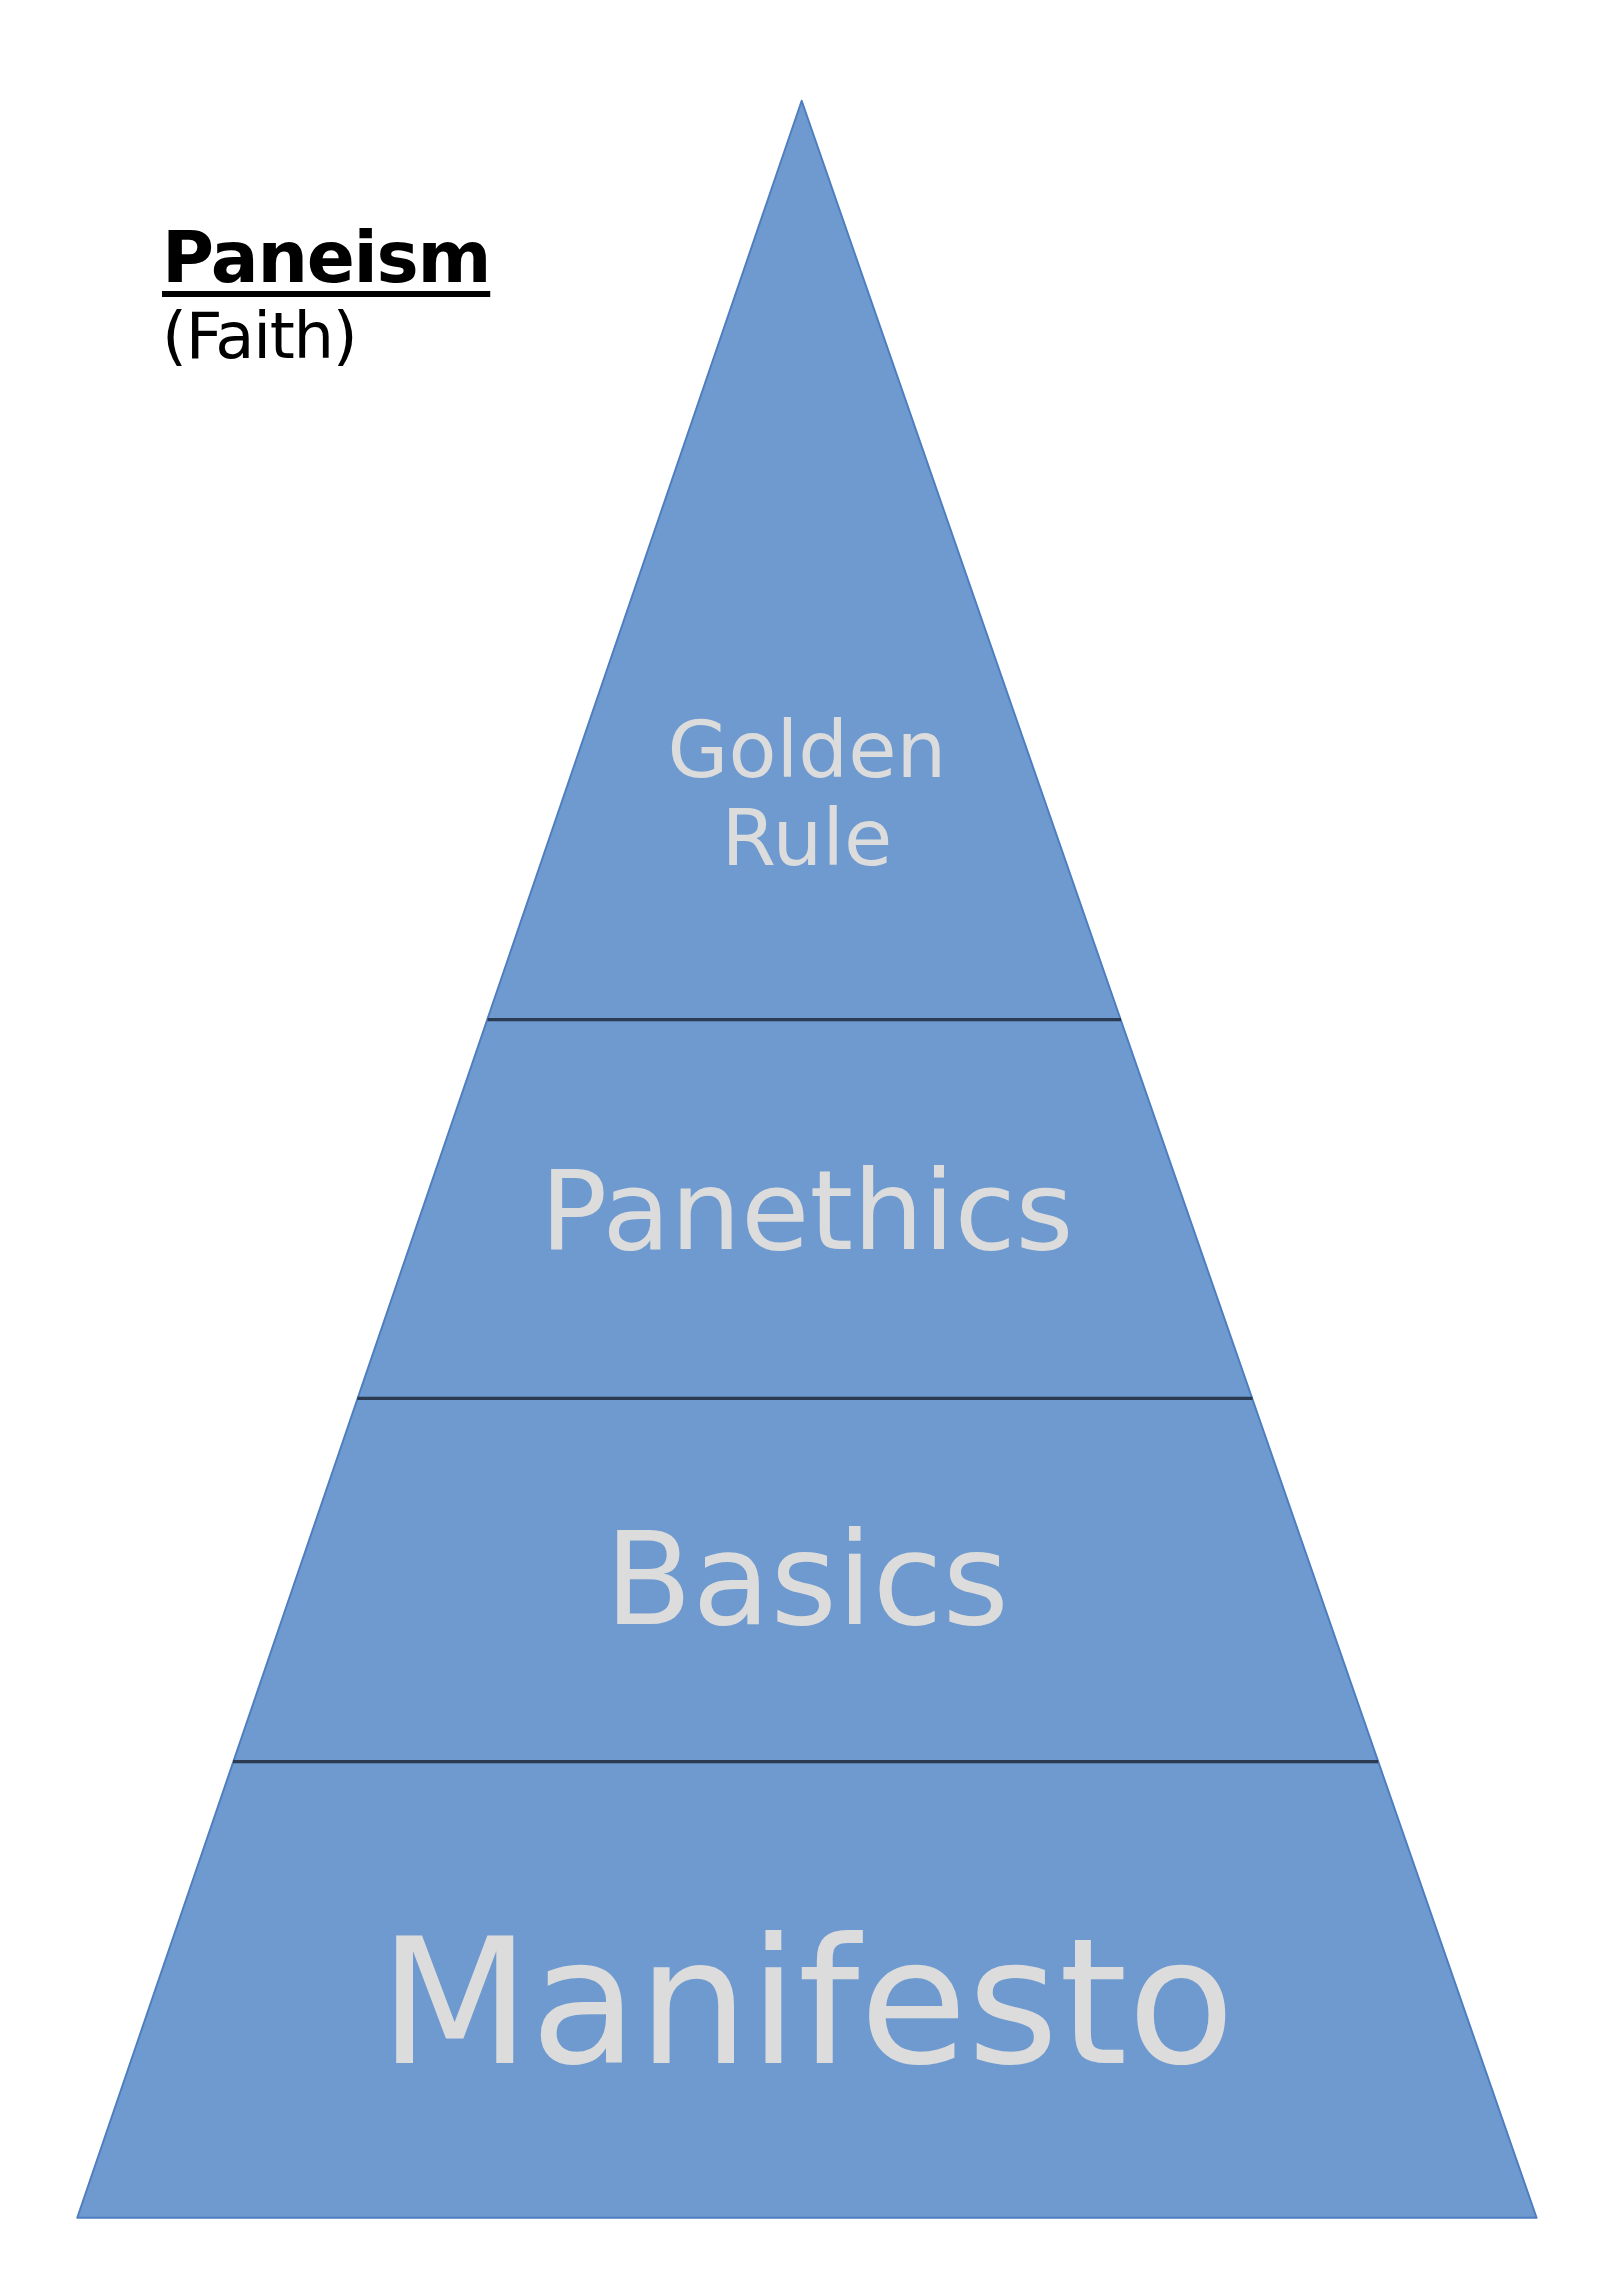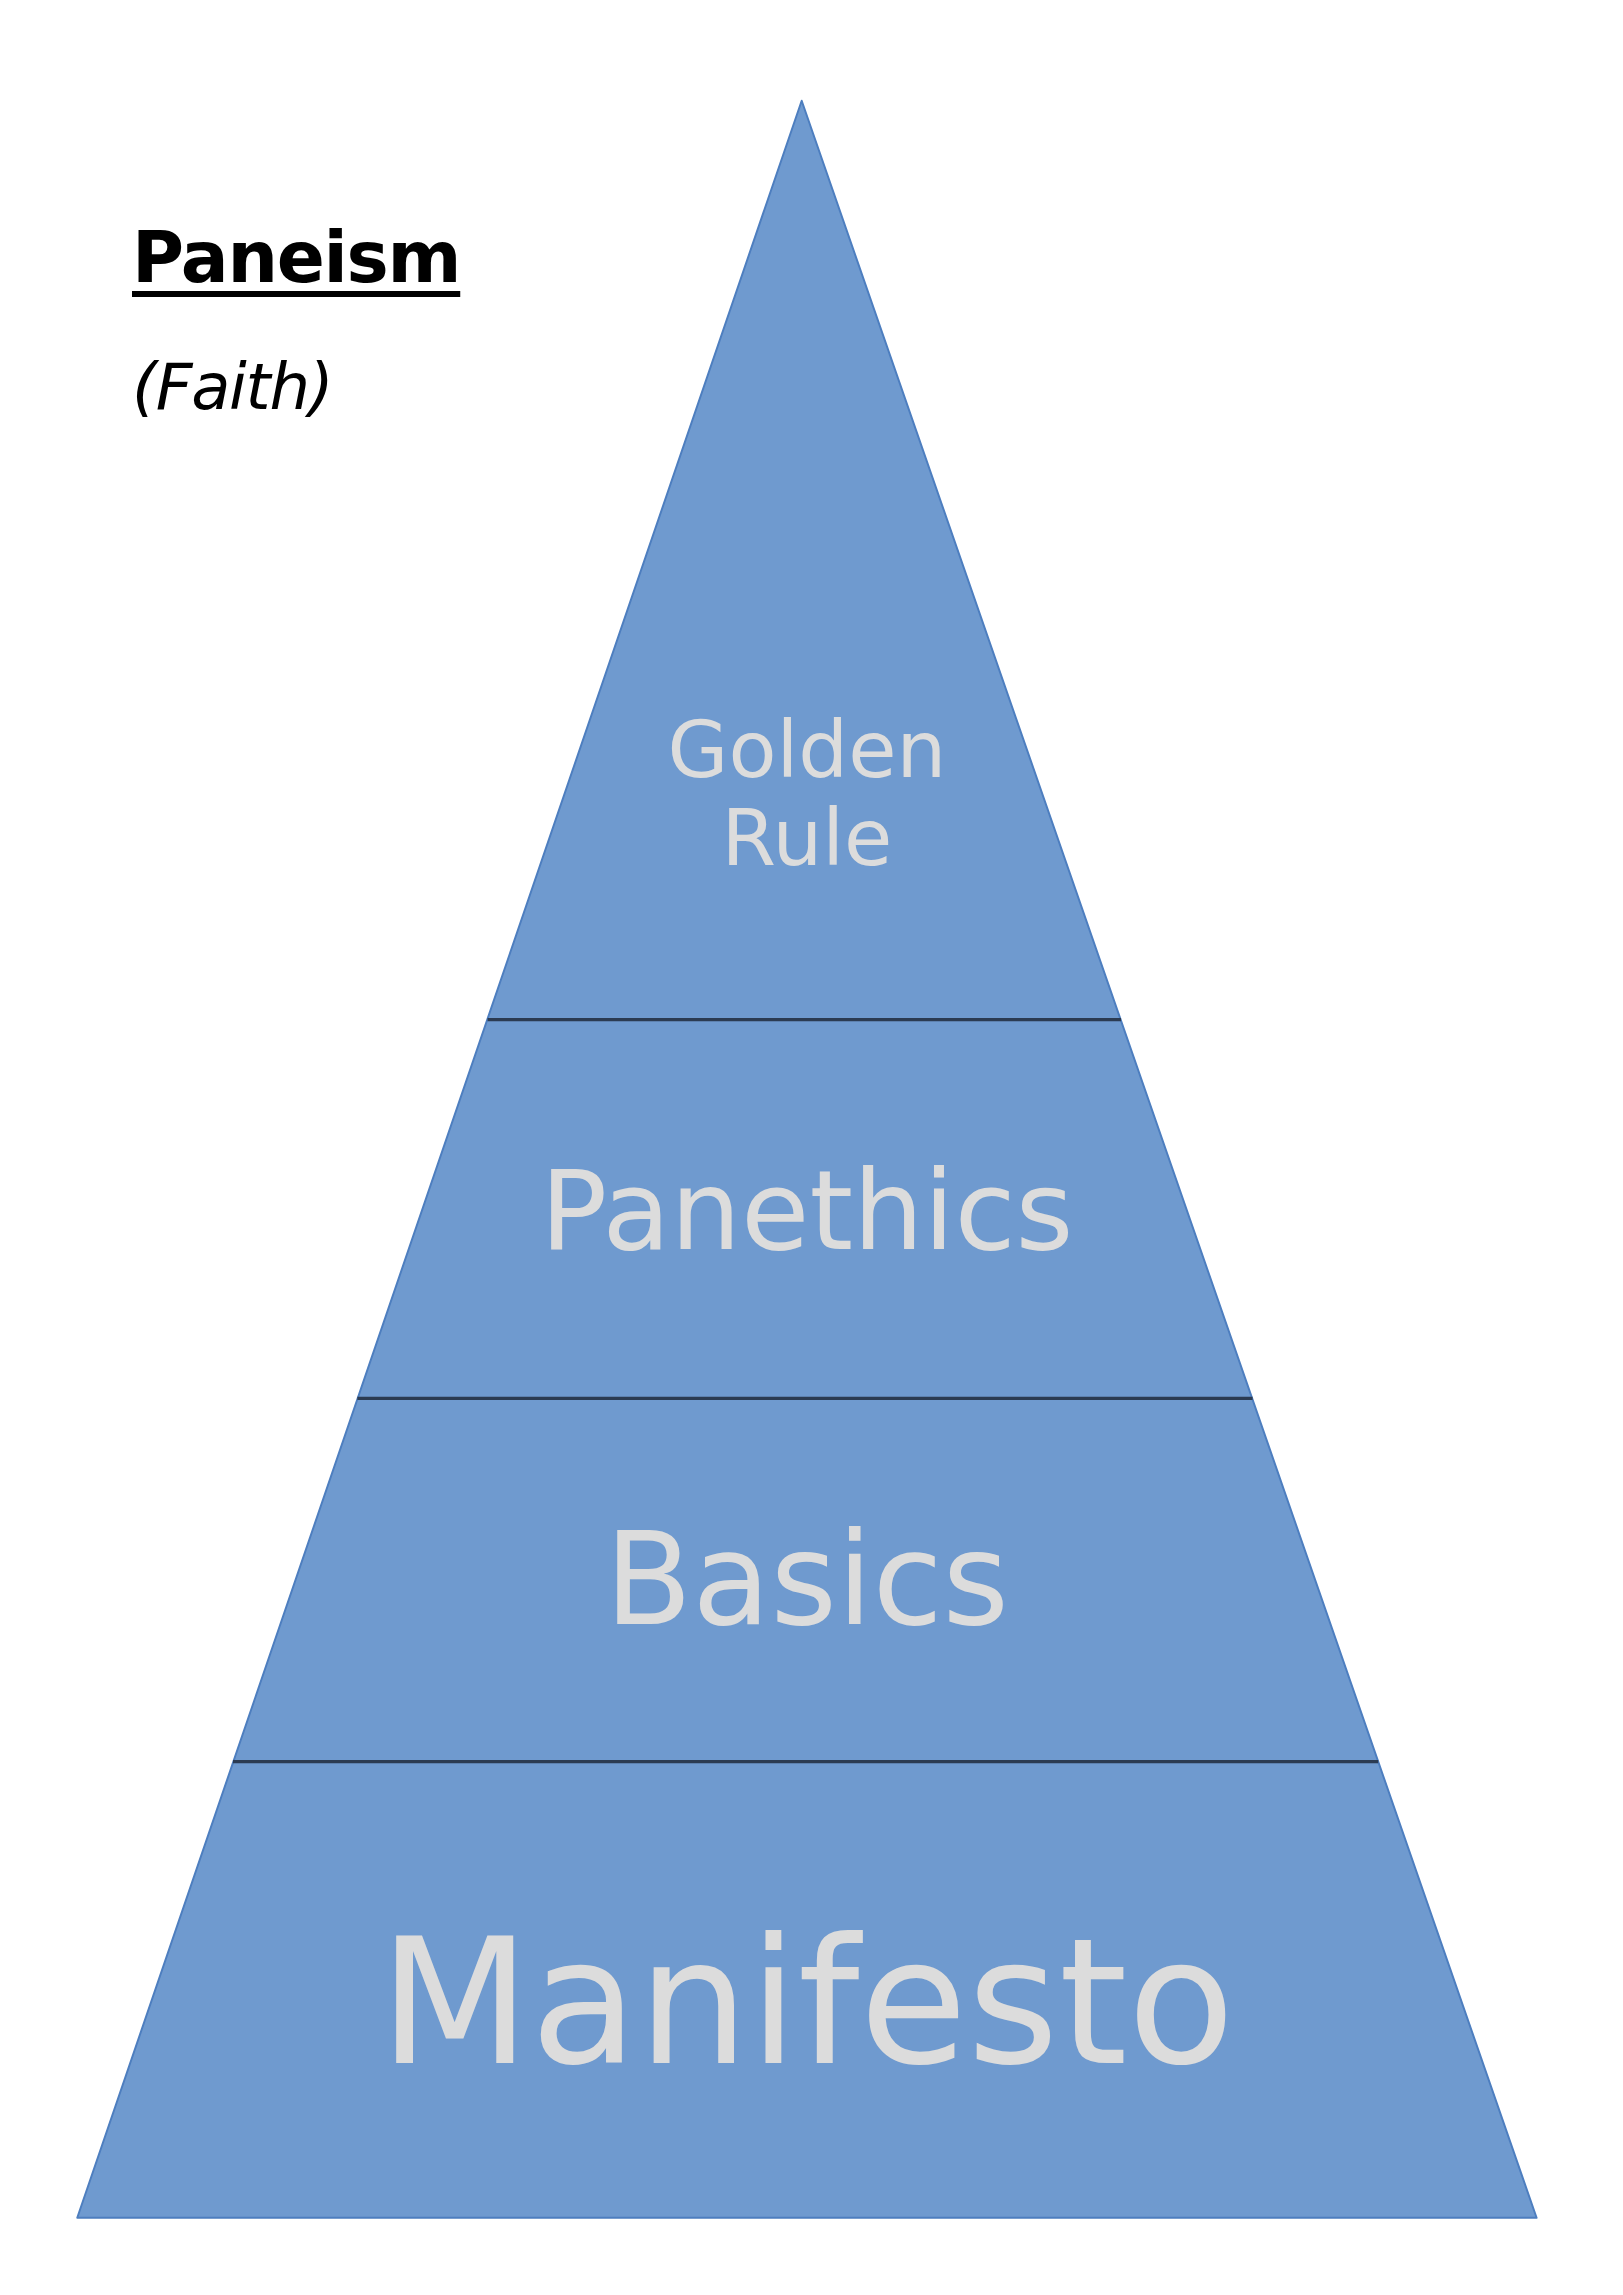--- a/index.html
+++ b/index.html
@@ -9,36 +9,34 @@
   }
   body {
     position: relative;
     width: 1623px;
     height: 2295px;
     font-family: "DejaVu Sans", sans-serif;
     overflow: hidden;
   }
   .header {
     position: absolute;
-    left: 132px;
+    left: 162px;
     top: 216px;
   }
   .page-title {
     font-size: 71px;
     font-weight: bold;
     color: #000000;
     text-decoration: underline;
     text-decoration-thickness: 5.9px;
     text-underline-offset: 9.2px;
     letter-spacing: -1.3px;
   }
   .page-subtitle {
-    margin-top: 51px;
     font-size: 64px;
-    font-style: italic;
     color: #000000;
     letter-spacing: -1.3px;
   }
   svg.pyramid {
     position: absolute;
     left: 0;
     top: 0;
   }
   .level-label {
     font-family: "DejaVu Sans", sans-serif;

